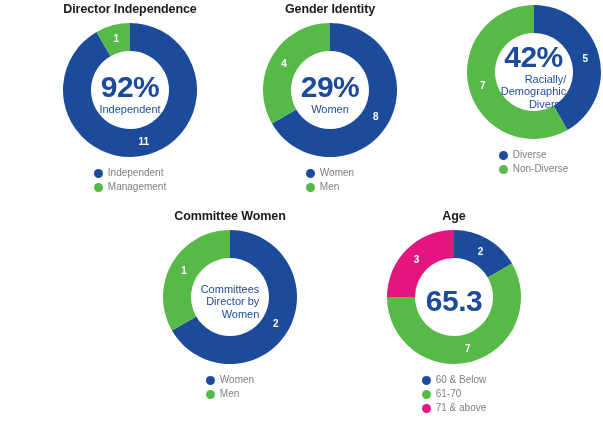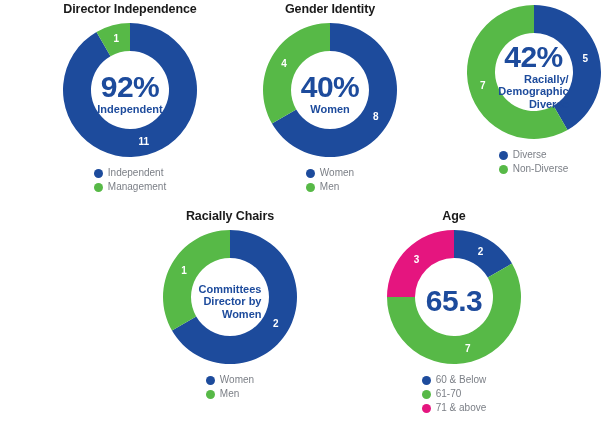--- a/index.html
+++ b/index.html
@@ -59,21 +59,21 @@
   }
   .center-big {
     font-size: 30px;
     font-weight: bold;
     color: #1d4b9c;
     line-height: 30px;
     letter-spacing: -0.5px;
   }
   .center-sub {
     font-size: 11px;
-    font-weight: bold;
+    font-weight: normal;
     color: #1d4b9c;
     line-height: 12.5px;
     margin-top: 1px;
     max-width: 84px;
   }
   .center-sub.narrow { max-width: 76px; }
   .slice-num {
     font-size: 10px;
     font-weight: bold;
     fill: #ffffff;
@@ -144,21 +144,21 @@
   <div class="chart-cell" id="cell-gender">
     <div class="chart-title">Gender Identity</div>
     <div class="donut-wrap">
       <svg class="donut-svg" width="140" height="140" viewBox="0 0 140 140">
           <path d="M 70 3 A 67 67 0 1 1 11.976297946442607 103.5 L 36.22500925240689 89.5 A 39 39 0 1 0 70 31 Z" fill="#1d4b9c"></path>
           <text x="115.89934640057525" y="96.5" text-anchor="middle" dominant-baseline="central" class="slice-num">8</text>
           <path d="M 11.976297946442607 103.5 A 67 67 0 0 1 69.99999999999999 3 L 69.99999999999999 31 A 39 39 0 0 0 36.22500925240689 89.5 Z" fill="#57b947"></path>
           <text x="24.100653599424753" y="43.49999999999999" text-anchor="middle" dominant-baseline="central" class="slice-num">4</text>
         </svg>
       <div class="center-label">
-        <div class="center-big">40%</div>
+        <div class="center-big">29%</div>
         <div class="center-sub">Women</div>
       </div>
     </div>
     <div class="legend">
         <div class="legend-row">
           <span class="legend-dot" style="background: rgb(29, 75, 156);"></span>
           <span class="legend-text">Women</span>
         </div>
         <div class="legend-row">
           <span class="legend-dot" style="background: rgb(87, 185, 71);"></span>
@@ -190,21 +190,21 @@
           <span class="legend-text">Diverse</span>
         </div>
         <div class="legend-row">
           <span class="legend-dot" style="background: rgb(87, 185, 71);"></span>
           <span class="legend-text">Non-Diverse</span>
         </div>
       </div>
   </div>
 
   <div class="chart-cell" id="cell-committee">
-    <div class="chart-title">Racially Chairs</div>
+    <div class="chart-title">Committee Women</div>
     <div class="donut-wrap">
       <svg class="donut-svg" width="140" height="140" viewBox="0 0 140 140">
           <path d="M 70 3 A 67 67 0 1 1 11.976297946442607 103.5 L 36.22500925240689 89.5 A 39 39 0 1 0 70 31 Z" fill="#1d4b9c"></path>
           <text x="115.89934640057525" y="96.5" text-anchor="middle" dominant-baseline="central" class="slice-num">2</text>
           <path d="M 11.976297946442607 103.5 A 67 67 0 0 1 69.99999999999999 3 L 69.99999999999999 31 A 39 39 0 0 0 36.22500925240689 89.5 Z" fill="#57b947"></path>
           <text x="24.100653599424753" y="43.49999999999999" text-anchor="middle" dominant-baseline="central" class="slice-num">1</text>
         </svg>
       <div class="center-label">
         <div class="center-sub narrow">
             <div>Committees</div>

